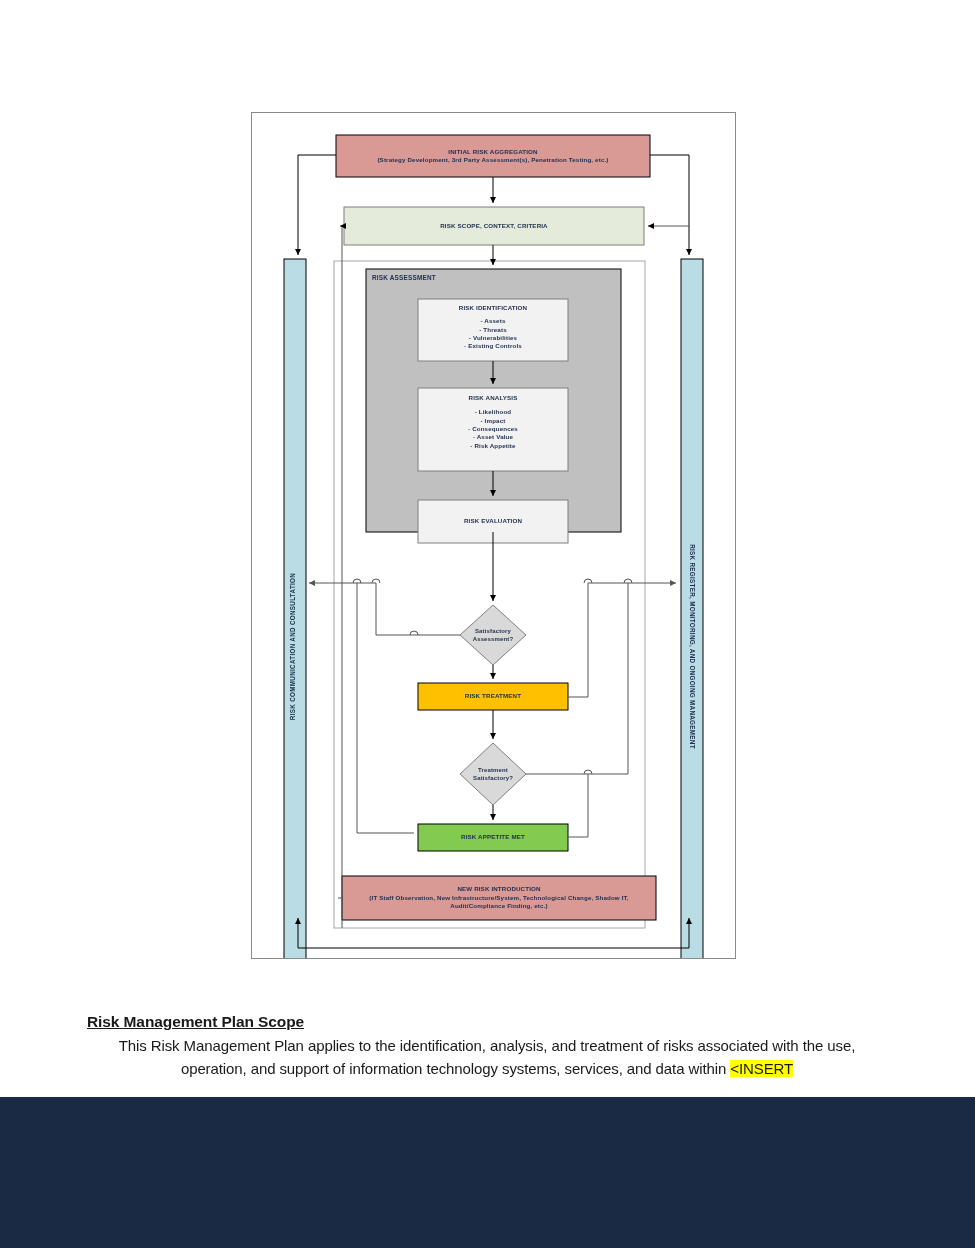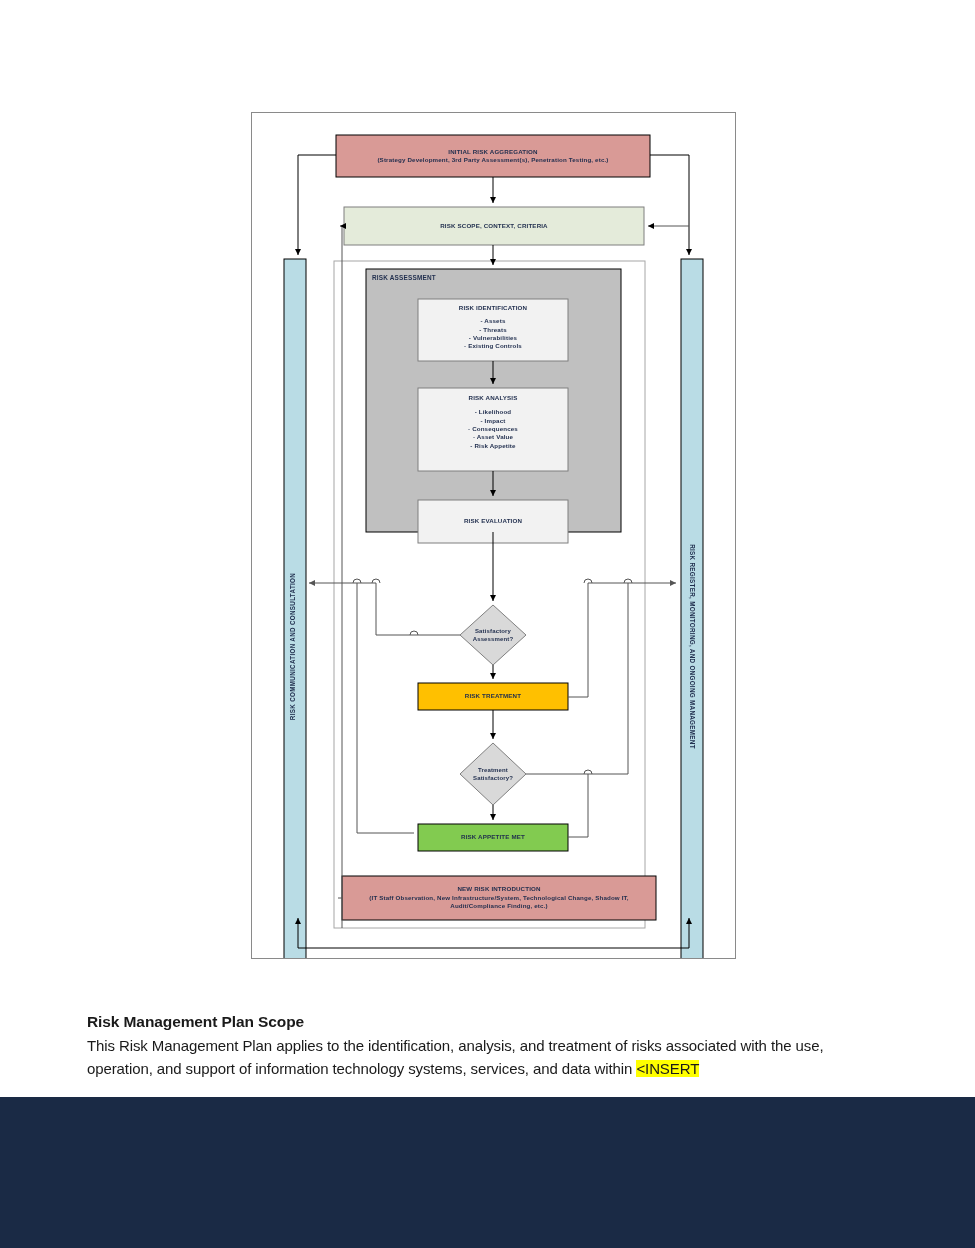--- a/index.html
+++ b/index.html
@@ -33,25 +33,26 @@
   }
   .assess-label{
     position:absolute;font-size:6.4px;font-weight:bold;color:#1f2d4d;
     letter-spacing:.2px;
   }
 
   
   #scope-block{position:absolute;left:87px;top:1013px;width:800px;}
   #scope-heading{
     font-size:15.5px;font-weight:bold;color:#1a1a1a;
-    letter-spacing:-.1px;margin:0 0 3px 0;
+    letter-spacing:-.1px;margin:0 0 3px 0;text-decoration:underline;
   }
   #scope-body{
     font-size:15px;line-height:23px;color:#1a1a1a;margin:0;
     letter-spacing:-.1px;
+    text-align:center;
   }
   .hl{background:#ffff00;}
 
   
   #footer{
     position:absolute;left:0;top:1097px;width:975px;height:151px;
     background:#1a2a45;
   }
 </style>
 </head>

